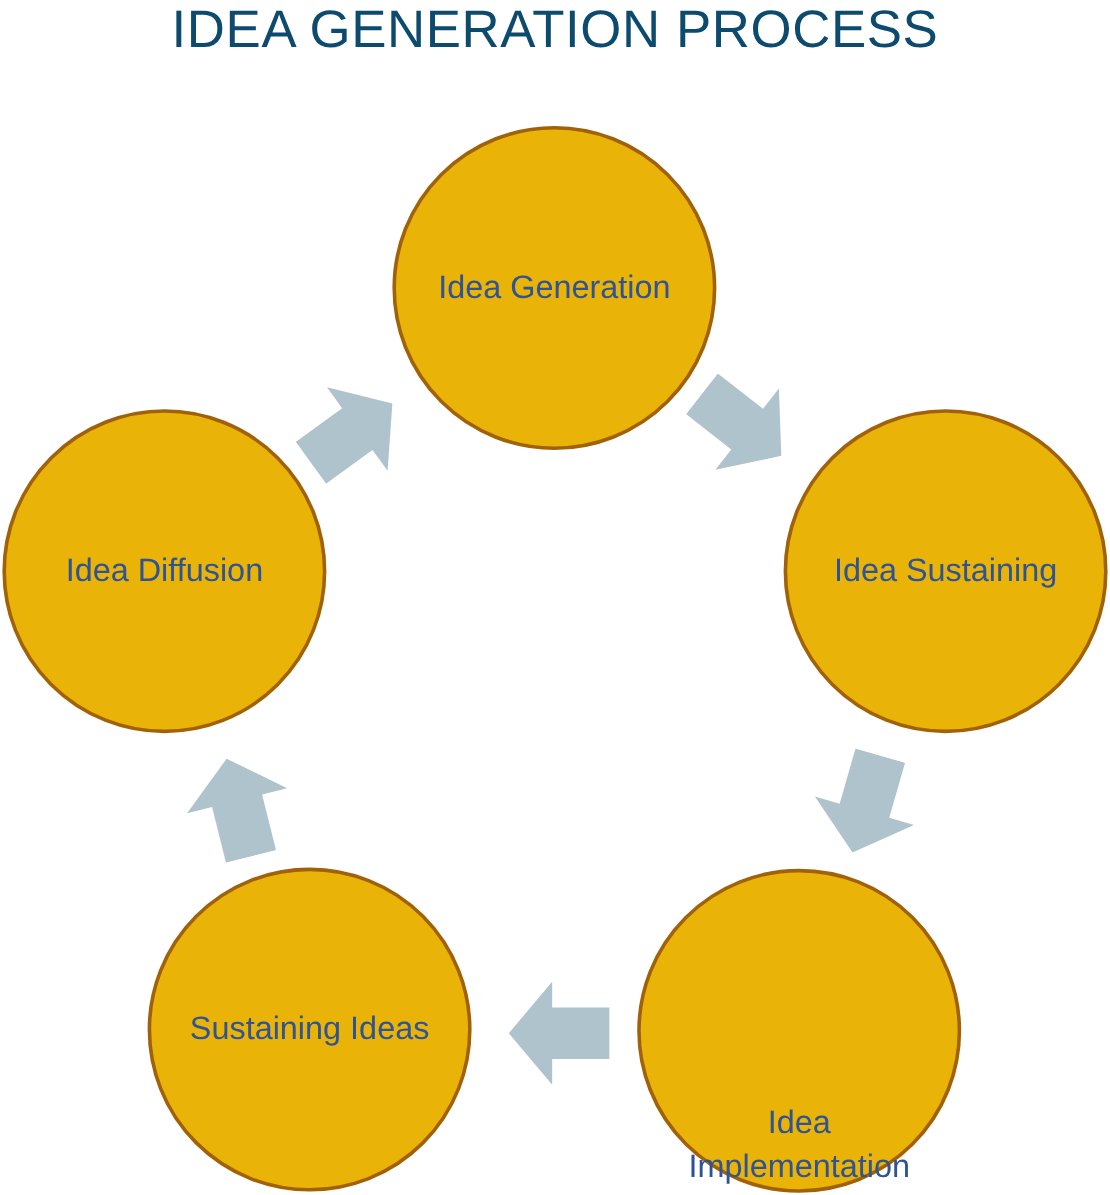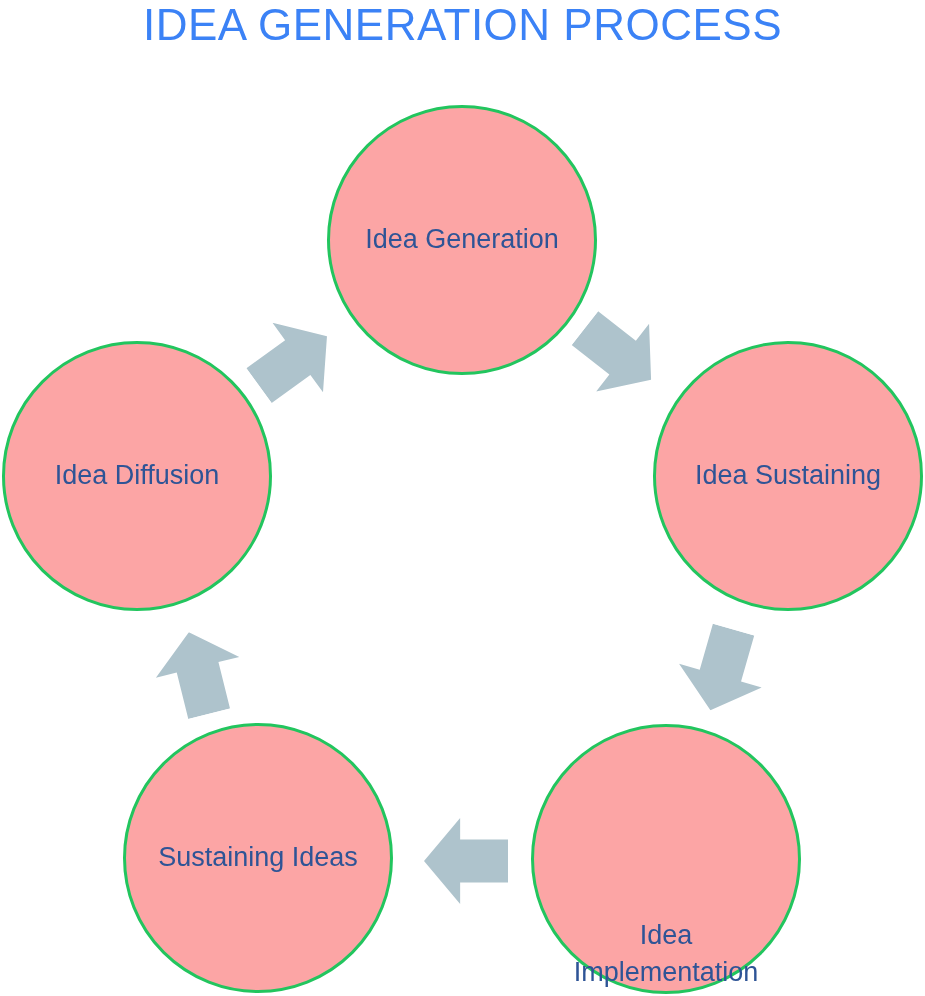--- a/index.html
+++ b/index.html
@@ -17,30 +17,30 @@
   }
   .title {
     position: absolute;
     top: 0px;
     left: 0;
     width: 100%;
     text-align: center;
     font-size: 44px;
     font-weight: 400;
     letter-spacing: 0.5px;
-    color: #3b82f6;
+    color: #0c4a6e;
     white-space: nowrap;
   }
   .node {
     position: absolute;
     width: 264px;
     height: 264px;
-    border: 3px solid #22c55e;
+    border: 3px solid #a16207;
     border-radius: 50%;
-    background: #fca5a5;
+    background: #eab308;
     display: flex;
     align-items: center;
     justify-content: center;
     text-align: center;
     color: #2e5496;
     font-size: 27px;
     line-height: 1.38;
     box-sizing: content-box;
   }
   .node .label {

